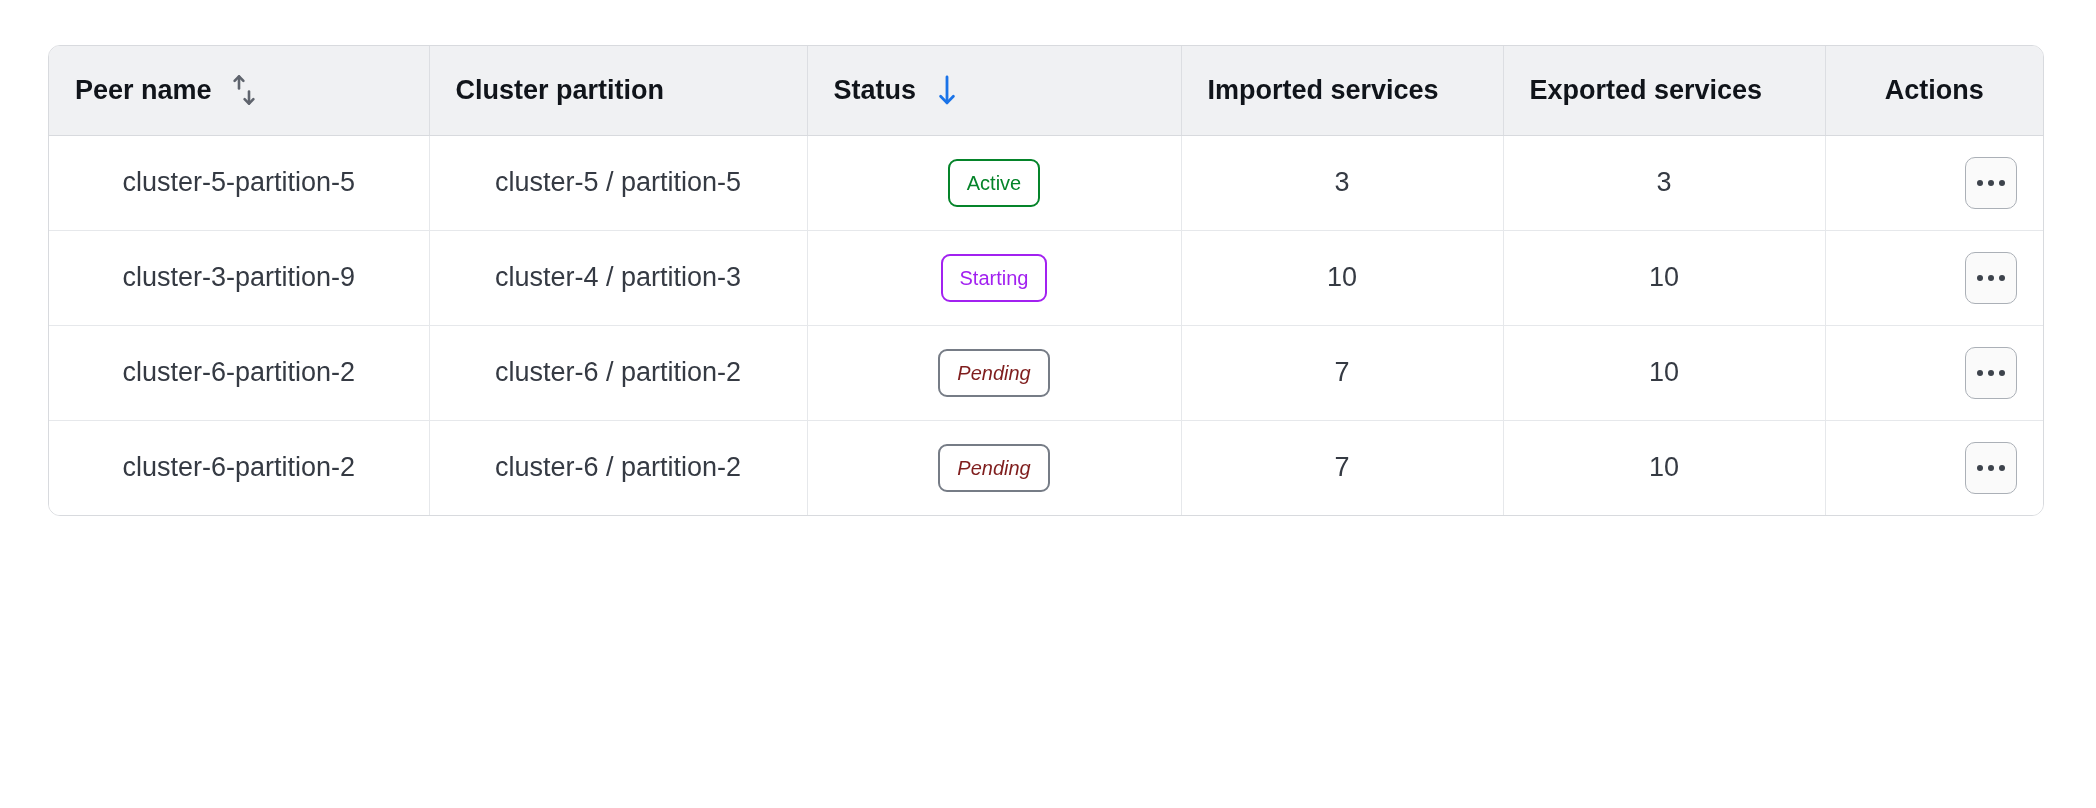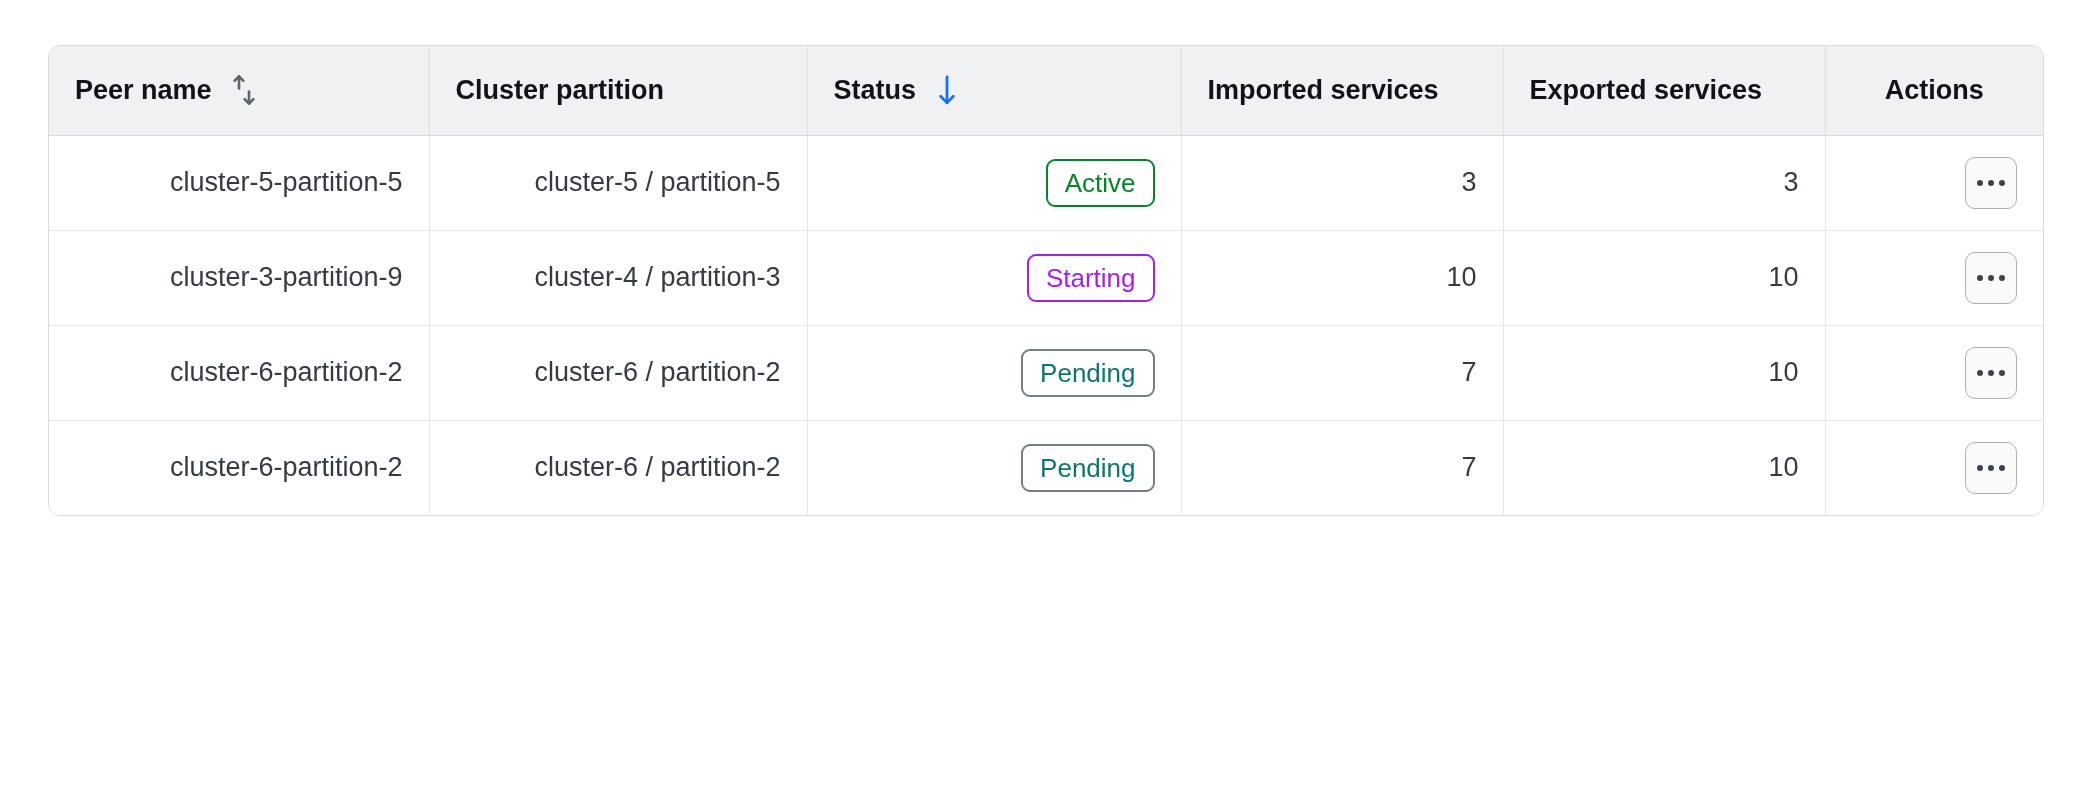--- a/index.html
+++ b/index.html
@@ -78,21 +78,21 @@
     align-items: center;
     flex: 0 0 auto;
     line-height: 0;
   }
 
   tbody td {
     height: 95px;
     padding: 0 26px;
     font-size: 27px;
     color: #353a43;
-    text-align: right;
+    text-align: center;
     vertical-align: middle;
     border-right: 1px solid #e6e8eb;
     border-bottom: 1px solid #e6e8eb;
     box-sizing: border-box;
     white-space: nowrap;
     background: #ffffff;
   }
 
   tbody tr:last-child td {
     border-bottom: none;
@@ -104,30 +104,30 @@
   }
 
   .badge {
     display: inline-flex;
     align-items: center;
     justify-content: center;
     height: 48px;
     padding: 0 17px;
     border-radius: 9px;
     border: 2px solid currentColor;
-    font-size: 26px;
+    font-size: 20px;
     font-weight: 400;
     line-height: 1;
     background: #ffffff;
     box-sizing: border-box;
   }
 
   .badge.active   { color: #05842a; }
   .badge.starting { color: #a221f0; }
-  .badge.pending  { color: #0f766e; border-color: #767c86; }
+  .badge.pending  { color: #7f1d1d; border-color: #767c86; font-style: italic; }
   .badge.failing  { color: #e32d2d; }
 
   .actions-cell {
     text-align: right;
   }
 
   .menu-btn {
     display: inline-flex;
     align-items: center;
     justify-content: center;

